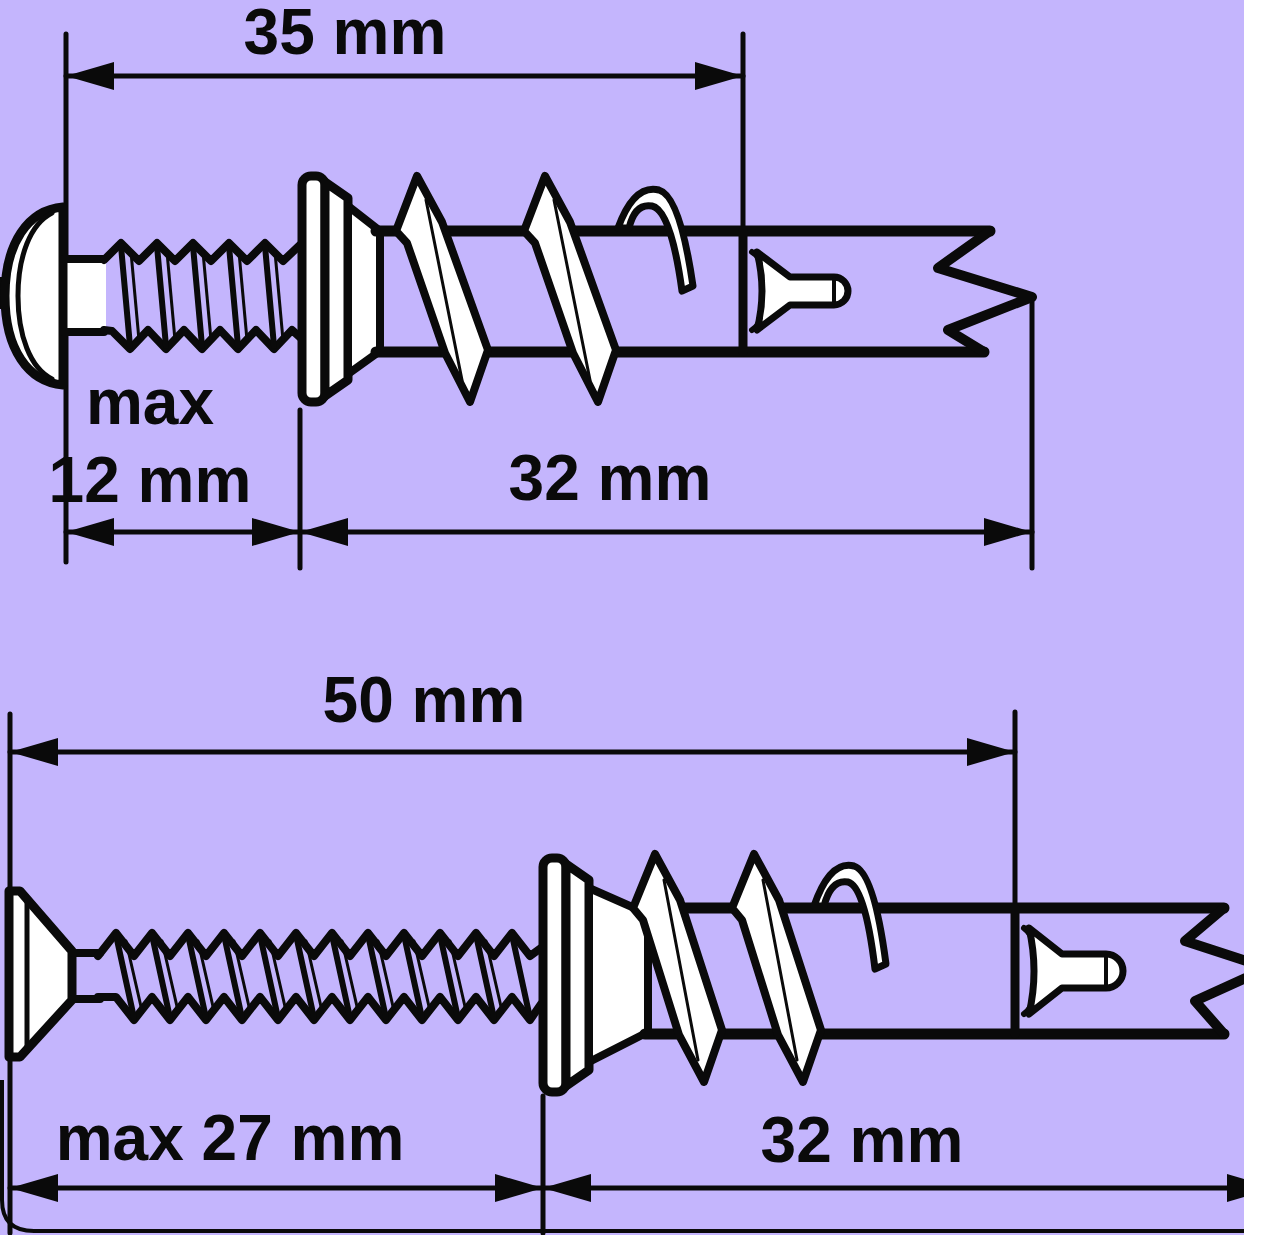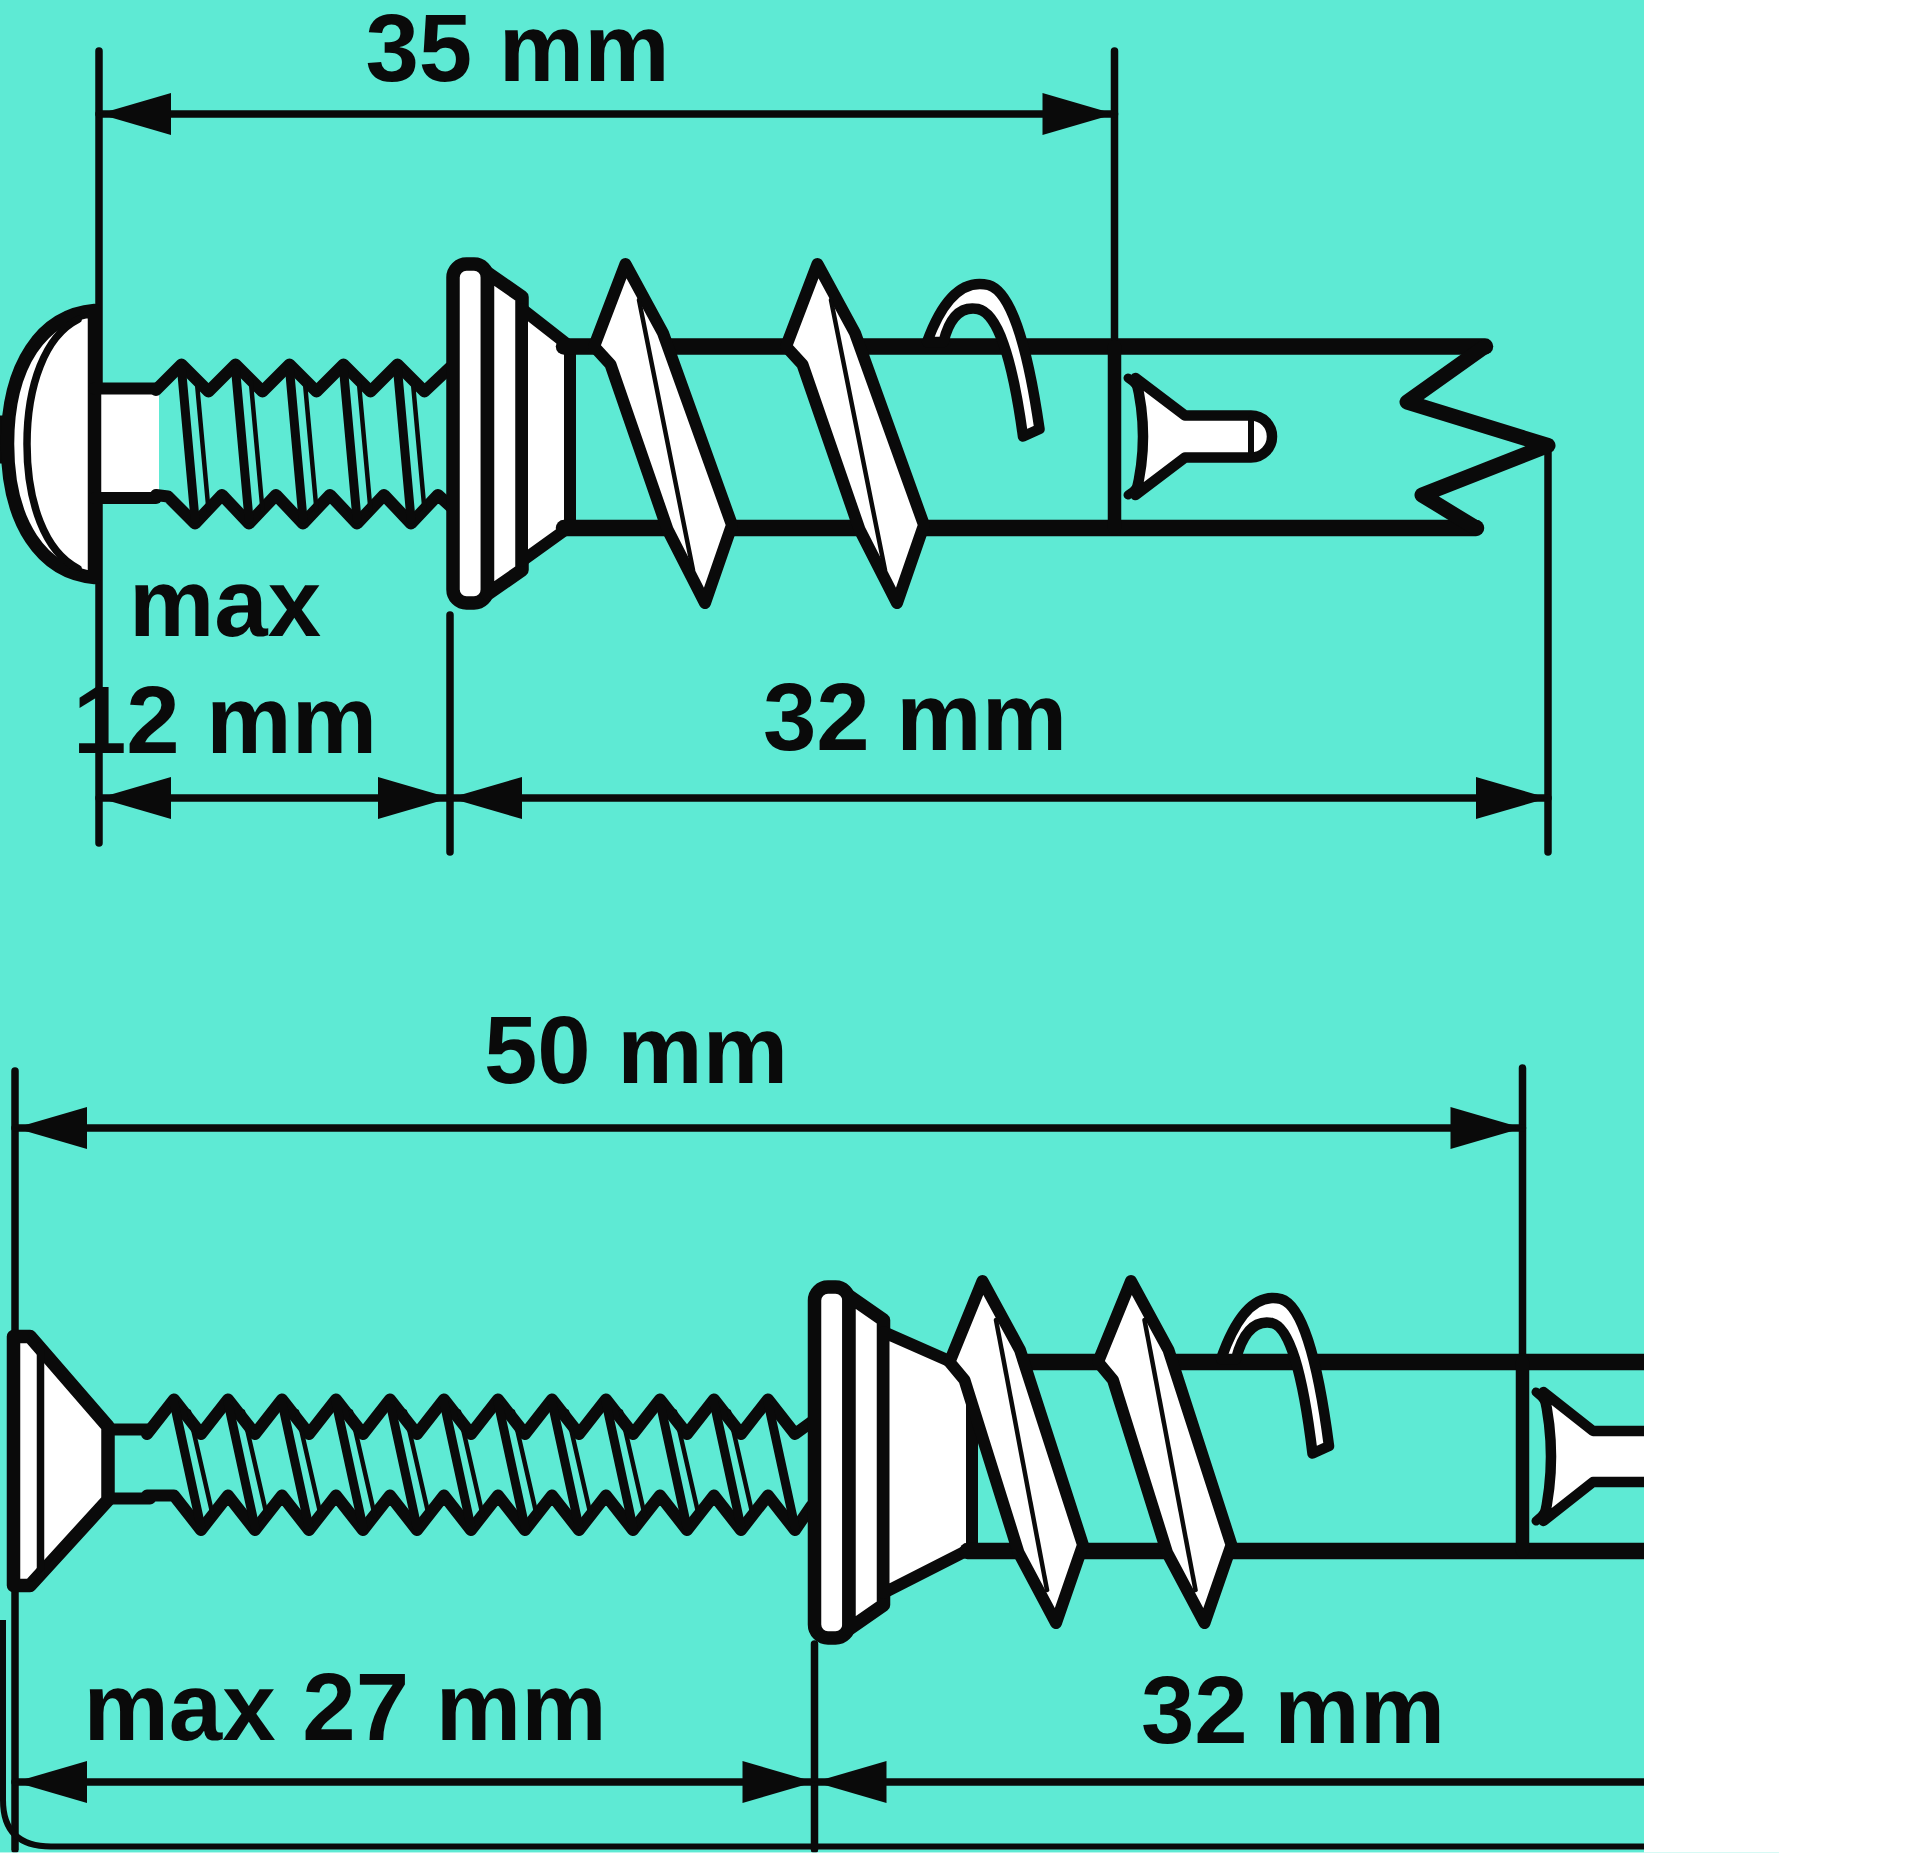--- a/index.html
+++ b/index.html
@@ -1,16 +1,16 @@
 <!DOCTYPE html>
 <html><head>
 <meta charset="utf-8">
 <style>
   html,body{margin:0;padding:0;background:#ffffff;}
-  .stage{position:relative;width:1096px;height:1235px;background:#5eead4;overflow:hidden;}
+  .stage{position:relative;width:1244px;height:1235px;background:#c4b5fd;overflow:hidden;}
   svg{display:block;}
   .lbl{font-family:"Liberation Sans", sans-serif;font-weight:700;font-size:64px;fill:#0a0a0a;}
   .ink{stroke:#0a0a0a;}
 </style>
 </head>
 <body>
 
 <div class="stage">
 <svg width="1280" height="1235" viewBox="0 0 1280 1235">
 

